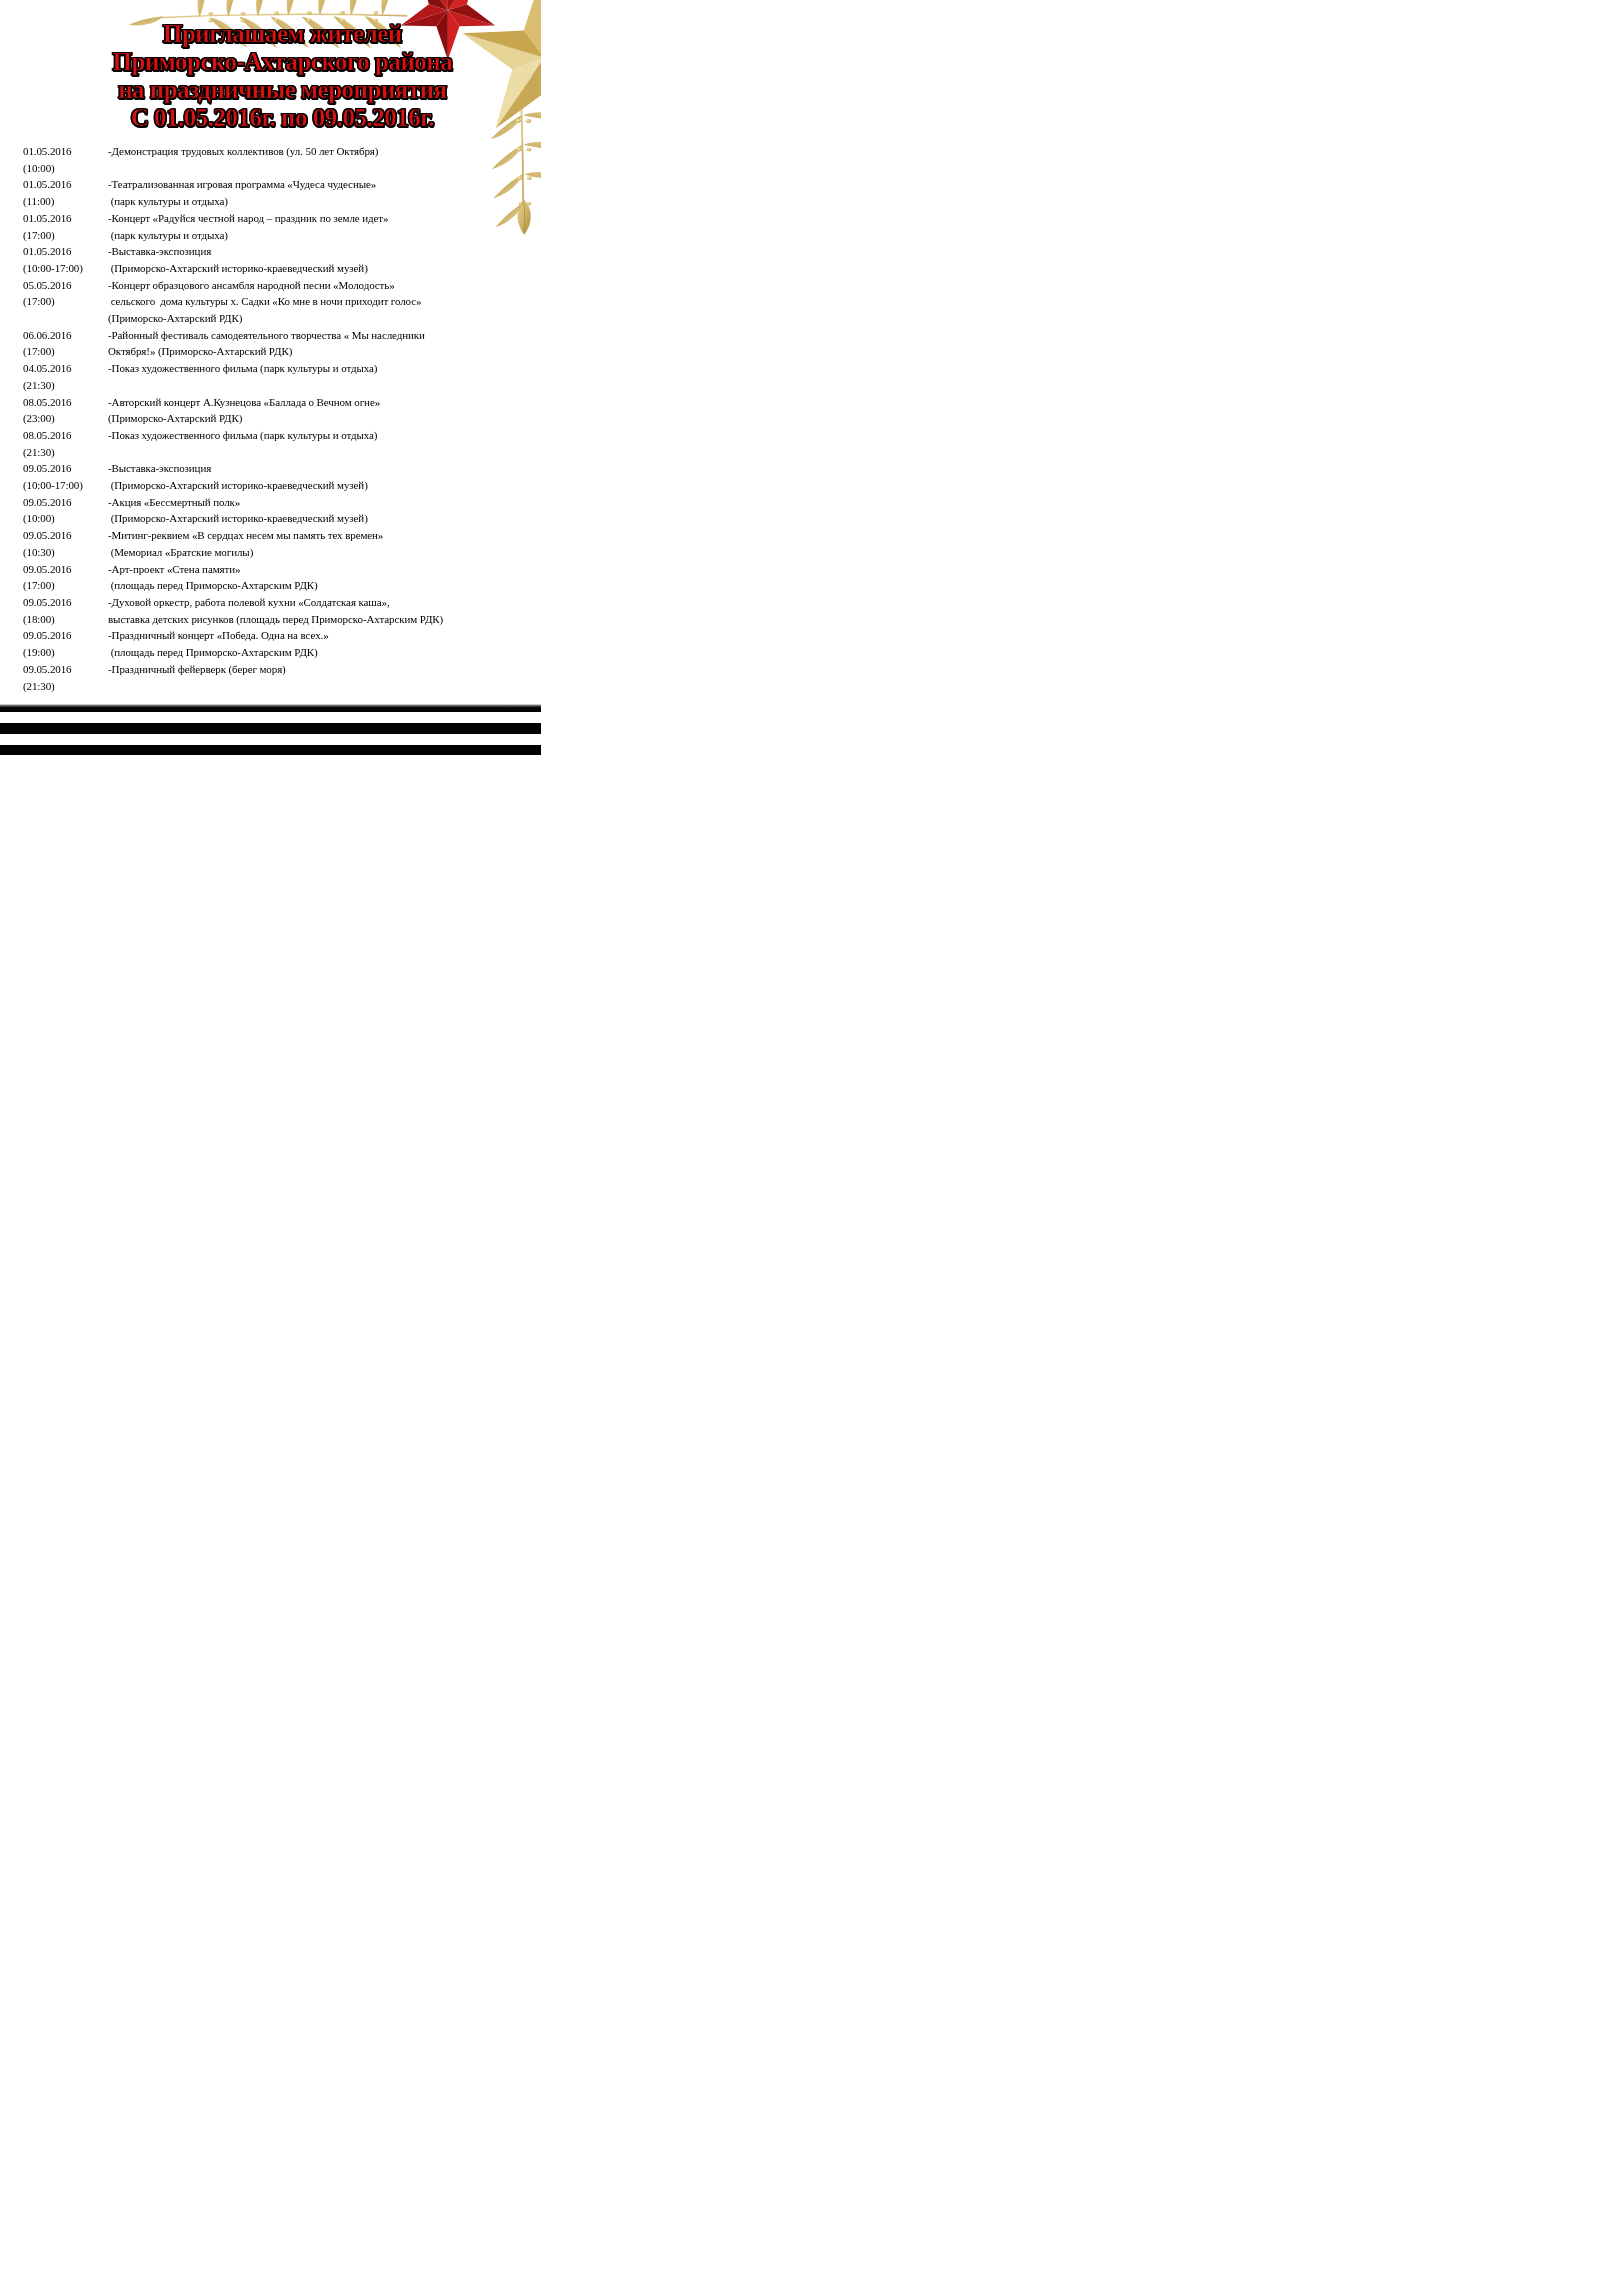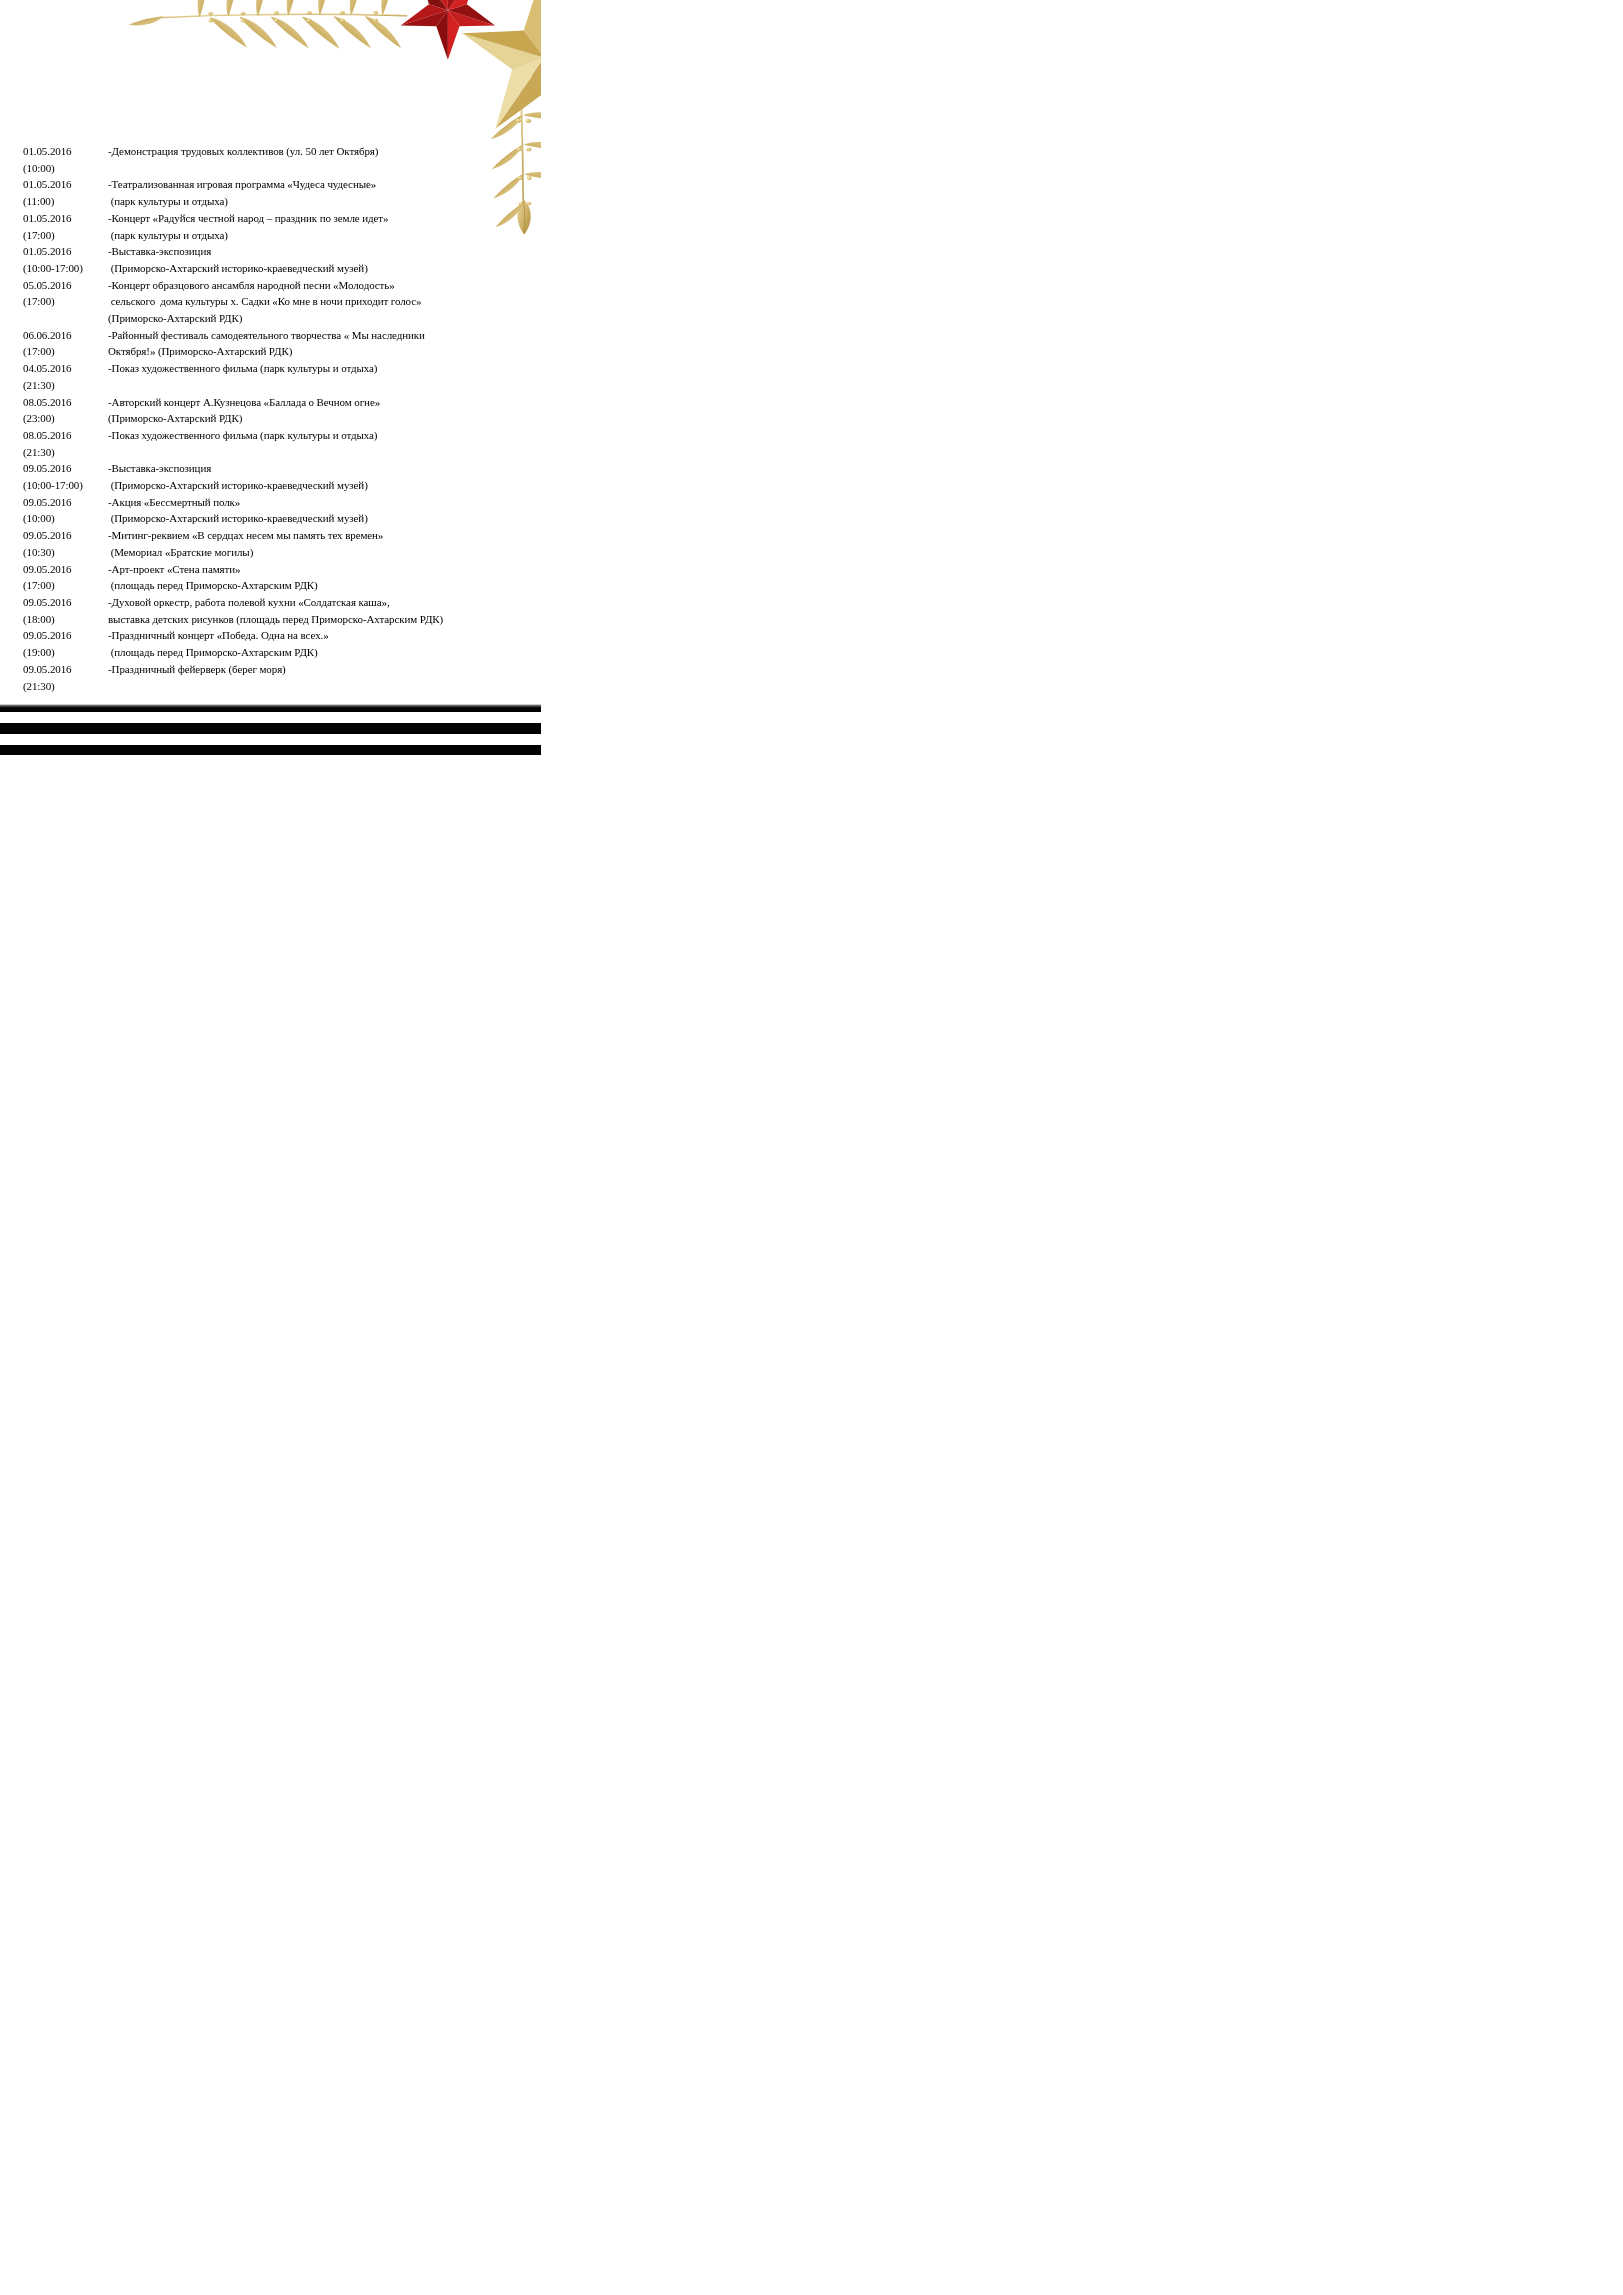--- a/index.html
+++ b/index.html
@@ -184,20 +184,26 @@
       <polygon points="1177,125 1352,64 1248,146" fill="#bf9c49"></polygon>
       <polygon points="1177,125 1248,146 1290,273" fill="#e2cf8e"></polygon>
       <polygon points="1177,125 1290,273 1179,199" fill="#c6a551"></polygon>
       <polygon points="1177,125 1179,199 1071,278" fill="#c9a855"></polygon>
       <polygon points="1177,125 1071,278 1107,150" fill="#ecdca6"></polygon>
       <polygon points="1177,125 1107,150 999,72" fill="#e6d396"></polygon>
       <polygon points="1177,125 999,72 1132,66" fill="#c7a64f"></polygon>
     </g>
   </svg>
 
+  <header class="title">
+    <div class="tline">Приглашаем жителей</div>
+    <div class="tline">Приморско-Ахтарского района</div>
+    <div class="tline">на праздничные мероприятия</div>
+    <div class="tline">С 01.05.2016г. по 09.05.2016г.</div>
+  </header>
 
   <main class="schedule">
     <div class="row">
         <span class="cell-left">01.05.2016</span>
         <span class="cell-right">-Демонстрация трудовых коллективов (ул. 50 лет Октября)</span>
       </div>
       <div class="row">
         <span class="cell-left">(10:00)</span>
         <span class="cell-right"></span>
       </div>

